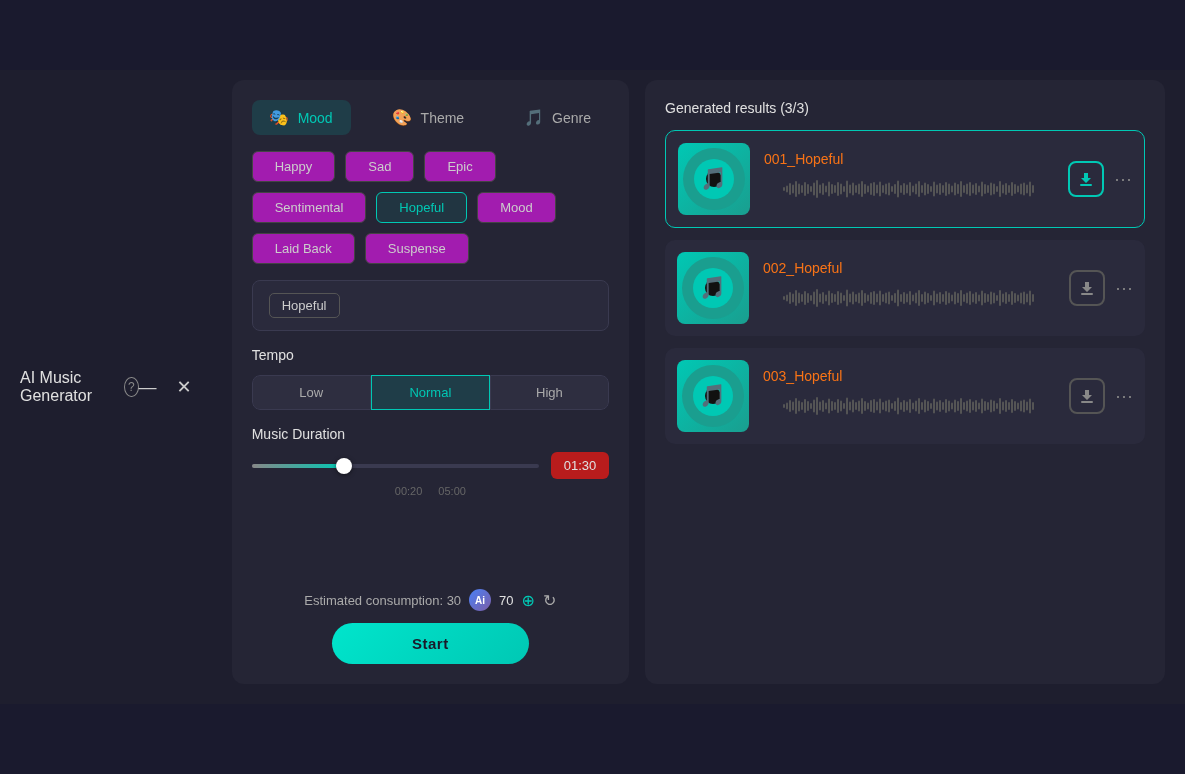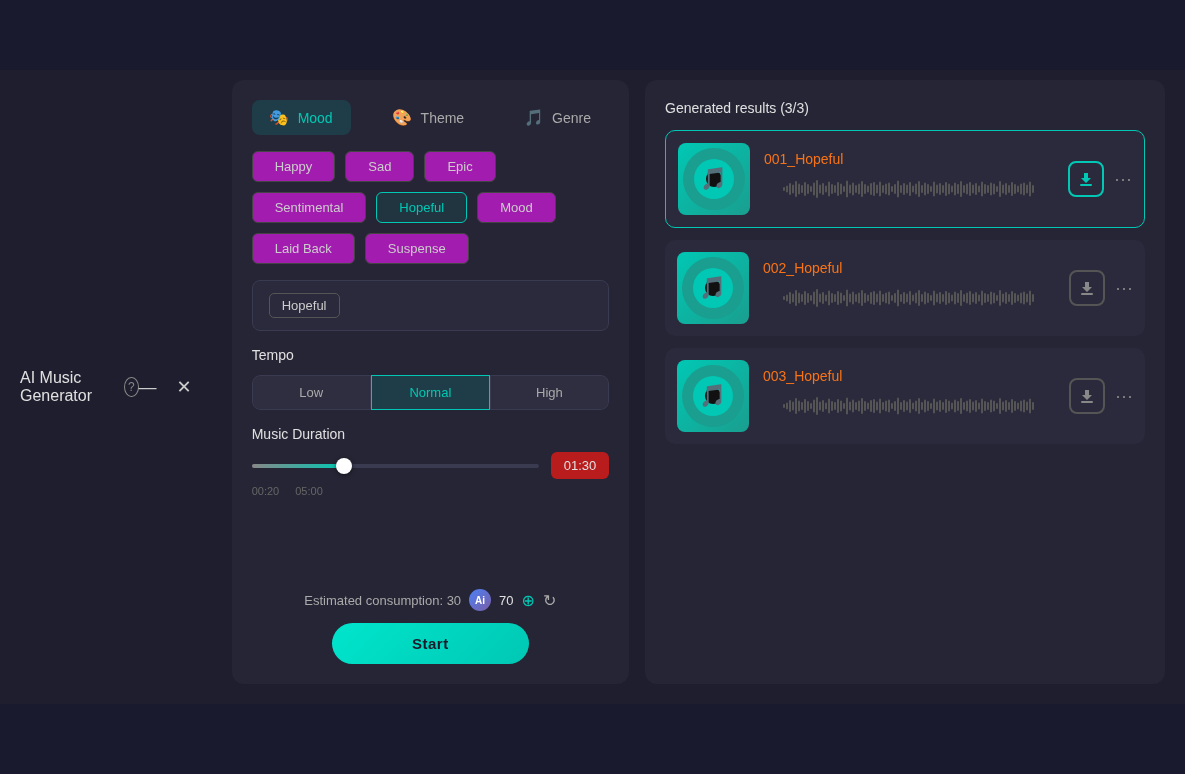--- a/index.html
+++ b/index.html
@@ -244,21 +244,21 @@
       border-radius: 50%;
       position: absolute;
       top: 50%;
       transform: translate(-50%, -50%);
       box-shadow: 0 1px 4px rgba(0,0,0,0.5);
       cursor: pointer;
     }
 
     .slider-labels {
       display: flex;
-      justify-content: flex-start;
+      justify-content: center;
       color: #666;
       font-size: 11px;
       gap: 16px;
     }
 
     .slider-value-box {
       background: #b91c1c;
       border-radius: 6px;
       padding: 6px 12px;
       color: #e0e0e0;

